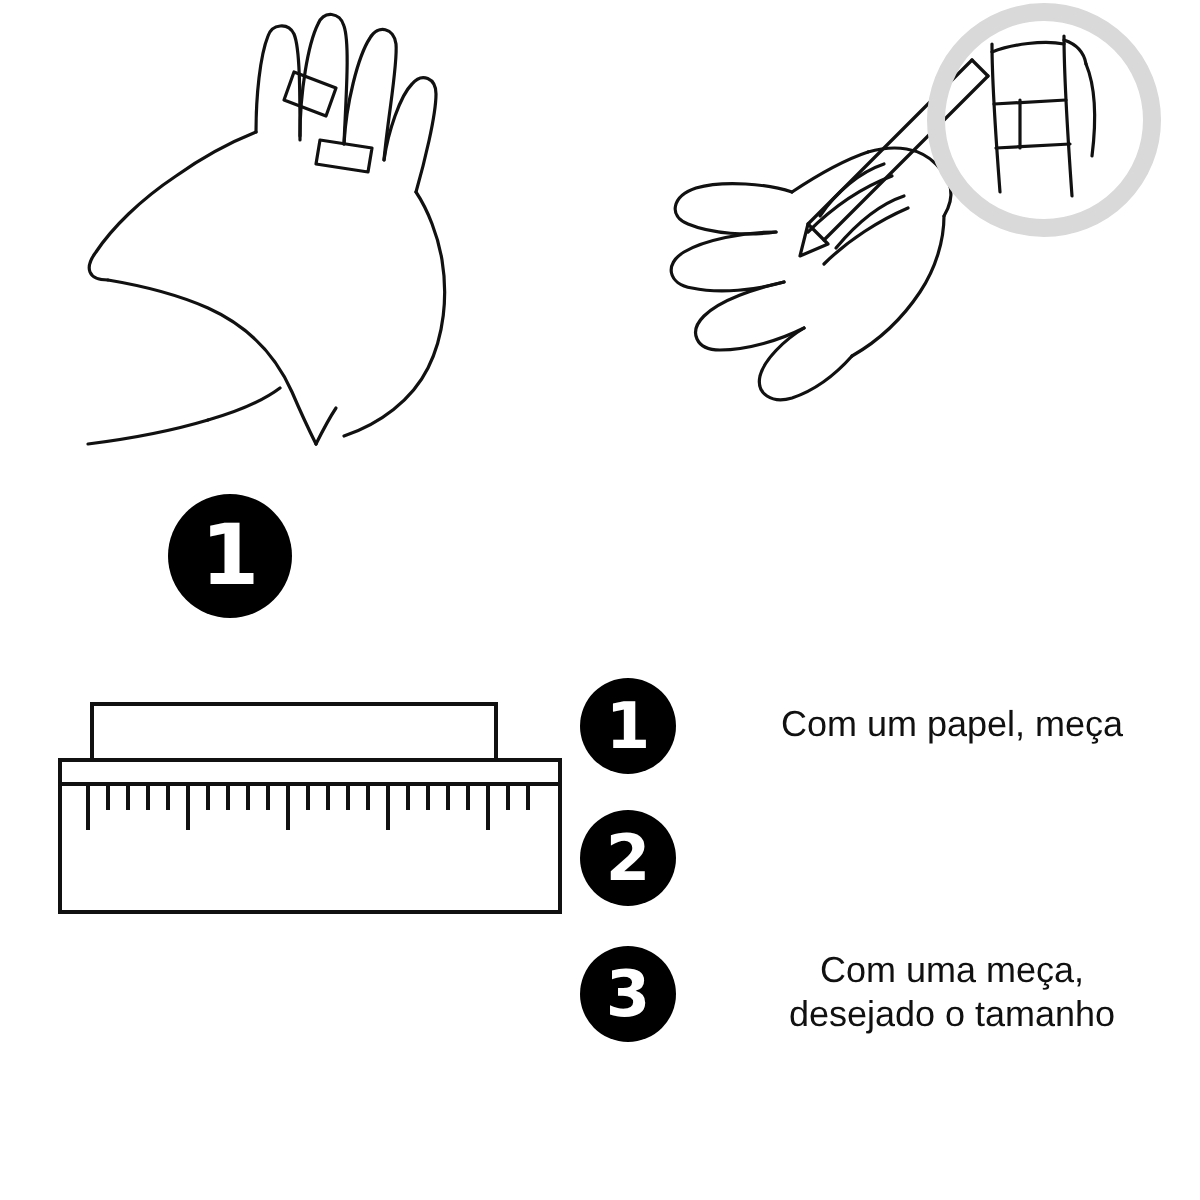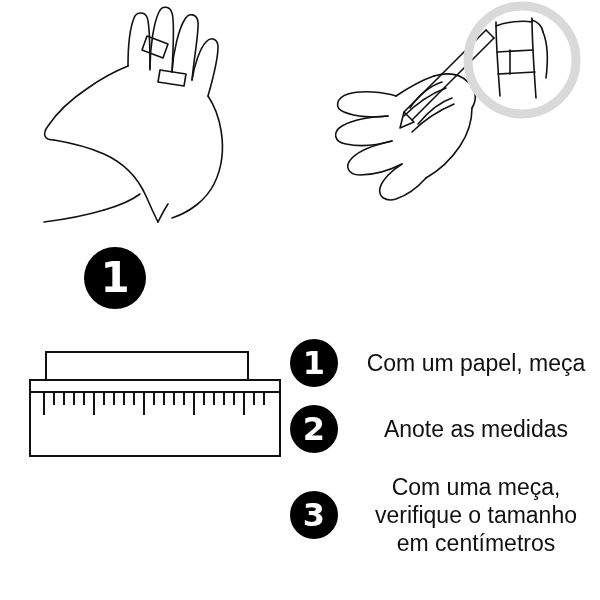--- a/index.html
+++ b/index.html
@@ -63,21 +63,21 @@
     gap: 14px;
     margin-bottom: 12px;
   }
   .badge-small {
     width: 48px;
     height: 48px;
     min-width: 48px;
     font-size: 32px;
   }
   .legend-text {
-    font-size: 23px;
+    font-size: 18px;
     line-height: 1.22;
     text-align: center;
     flex: 1;
     color: #111111;
   }
   #legend-row-1 { margin-top: 4px; }
   #legend-row-2 { margin-top: 18px; }
   #legend-row-3 { margin-top: 20px; }
   #legend-row-3 .badge-small { align-self: center; }
 </style>
@@ -195,29 +195,25 @@
 
     <div class="legend-row" id="legend-row-1">
       <div class="badge badge-small">1</div>
       <div class="legend-text">
         <div>Com um papel, meça</div>
       </div>
     </div>
 
     <div class="legend-row" id="legend-row-2">
       <div class="badge badge-small">2</div>
-      <div class="legend-text">
-        <div>Anote as medidas</div>
-      </div>
     </div>
 
     <div class="legend-row" id="legend-row-3">
       <div class="badge badge-small">3</div>
       <div class="legend-text">
         <div>Com uma meça,</div>
-        <div>verifique o tamanho</div>
-        <div>em centímetros</div>
+        <div>desejado o tamanho</div>
       </div>
     </div>
 
   </div>
 
 </div>
 
 </body></html>

